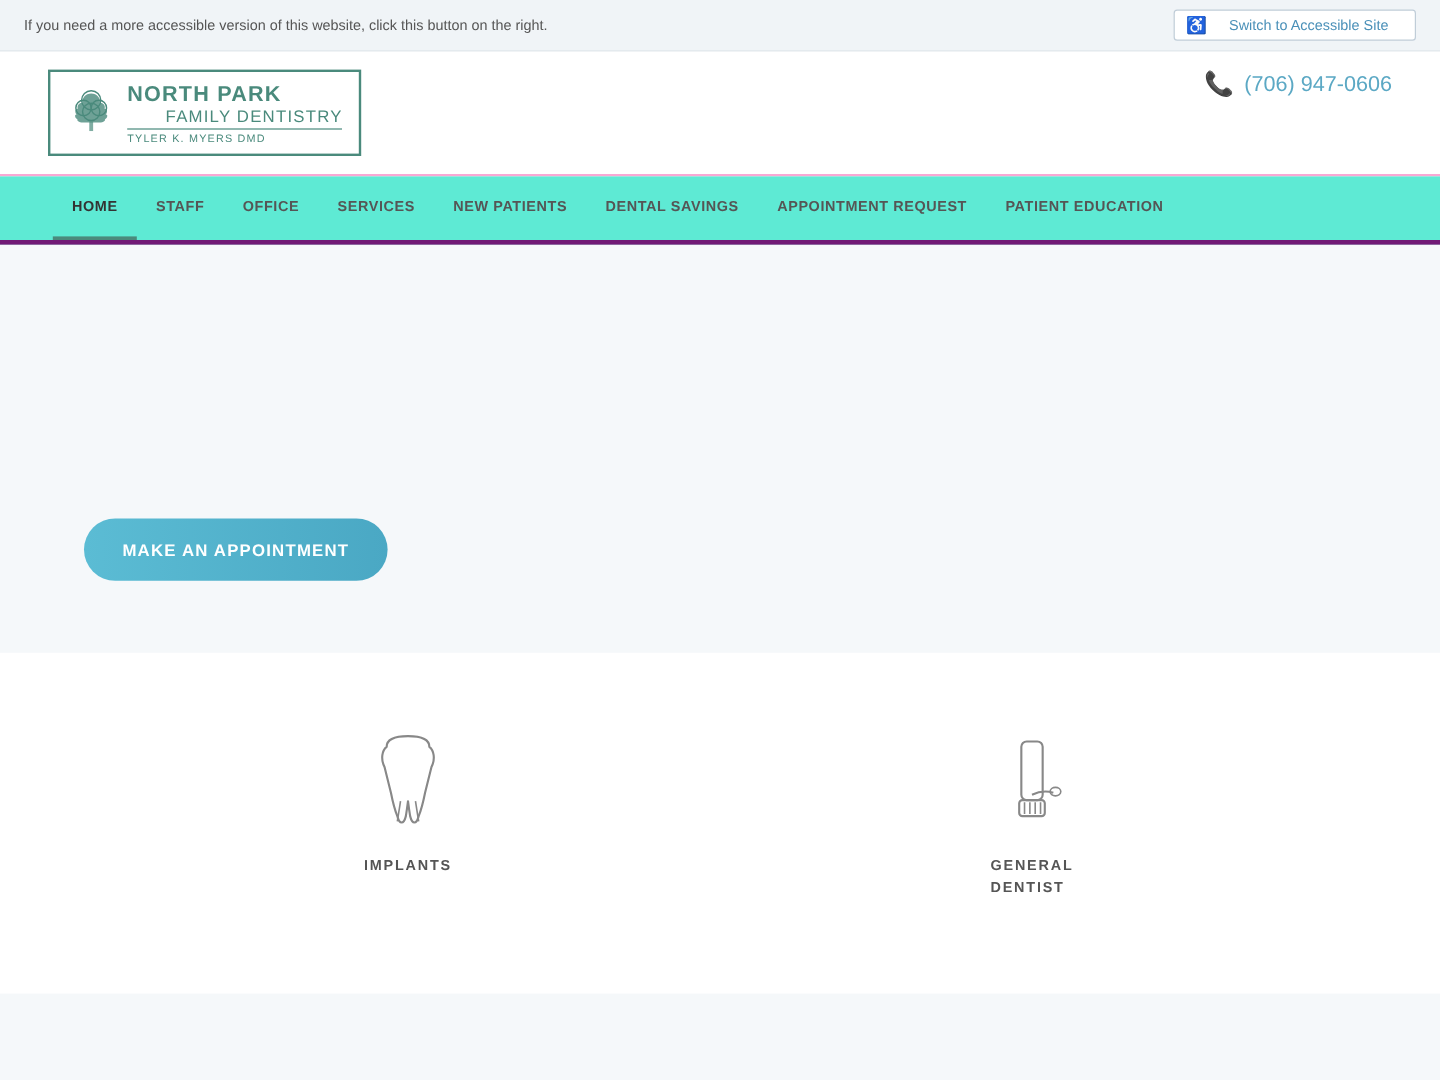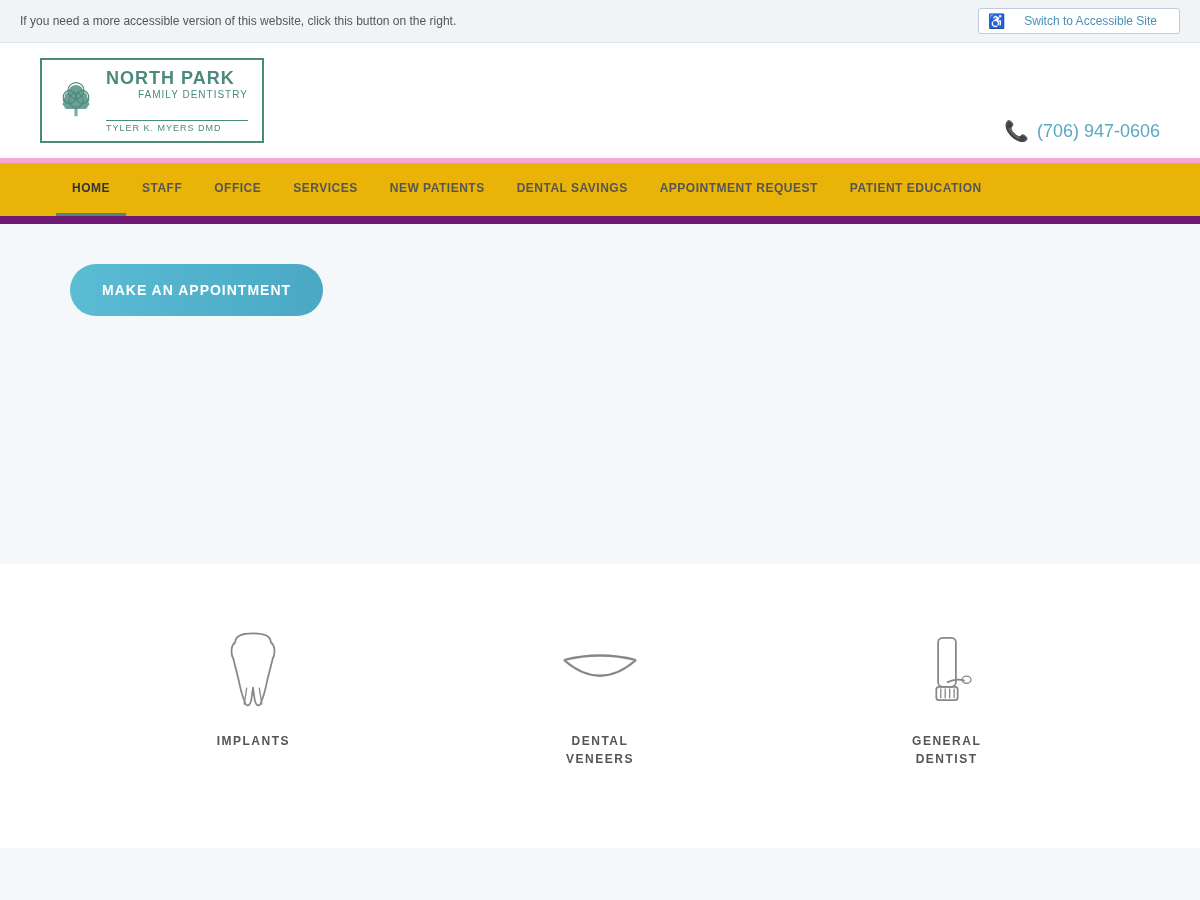--- a/index.html
+++ b/index.html
@@ -28,24 +28,24 @@
       padding: 4px 10px;
       border-radius: 3px;
       background: #fff;
     }
     .access-icon { font-size: 14px; }
 
     
     .header {
       display: flex;
       justify-content: space-between;
-      align-items: flex-end;
+      align-items: flex-start;
       padding: 15px 40px;
       background: #fff;
-      border-bottom: 5px solid #f9a8d4;
+      border-bottom: 2px solid #f9a8d4;
     }
     .logo-container {
       display: flex;
       align-items: center;
     }
     .logo-box {
       border: 2px solid #4a8a7c;
       padding: 8px 14px;
       display: flex;
       align-items: center;
@@ -59,49 +59,49 @@
       display: flex;
       flex-direction: column;
     }
     .logo-title {
       font-size: 18px;
       font-weight: bold;
       color: #4a8a7c;
       letter-spacing: 1px;
     }
     .logo-subtitle {
-      font-size: 10px;
+      font-size: 14px;
       color: #4a8a7c;
       letter-spacing: 1px;
       text-transform: uppercase;
       padding-left: 32px;
     }
     .logo-name {
       font-size: 9px;
       color: #4a8a7c;
       letter-spacing: 1px;
       text-transform: uppercase;
-      margin-top: 20px;
+      margin-top: 2px;
       border-top: 1px solid #4a8a7c;
       padding-top: 2px;
     }
     .phone-area {
       display: flex;
       align-items: center;
       gap: 8px;
       color: #5ba8c4;
       font-size: 18px;
     }
     .phone-icon { font-size: 20px; }
 
     
     .nav {
-      background: #eab308;
-      border-bottom: 8px solid #701a75;
-      padding: 0 56px;
+      background: #5eead4;
+      border-bottom: 4px solid #701a75;
+      padding: 0 44px;
     }
     .nav-list {
       display: flex;
       list-style: none;
       gap: 0;
     }
     .nav-item {
       padding: 18px 16px;
       font-size: 12px;
       font-weight: 600;
@@ -115,21 +115,21 @@
     .nav-item.active {
       color: #333;
       border-bottom: 3px solid #4a8a7c;
     }
 
     
     .hero {
       background: #f5f8fa;
       min-height: 340px;
       display: flex;
-      align-items: flex-start;
+      align-items: flex-end;
       padding: 40px 70px;
       position: relative;
     }
     .hero-content { padding-bottom: 20px; }
     .make-appointment-btn {
       background: linear-gradient(to right, #5bbcd4, #4aa8c4);
       color: #fff;
       border: none;
       padding: 18px 32px;
       border-radius: 30px;
@@ -162,21 +162,20 @@
       display: flex;
       align-items: center;
       justify-content: center;
     }
     .service-label {
       font-size: 12px;
       font-weight: bold;
       letter-spacing: 1.5px;
       text-transform: uppercase;
       color: #555;
-      text-align: center;
       line-height: 1.5;
     }
 
     
     .footer-space {
       background: #f5f8fa;
       height: 80px;
     }
   </style>
 </head>
@@ -243,30 +242,20 @@
 
         <path d="M20 15 C20 8 28 5 40 5 C52 5 60 8 60 15 C64 18 66 26 62 34 C60 42 58 50 56 58 C54 68 52 75 50 80 C49 84 48 86 46 86 C44 86 43 84 42 80 C41 74 40 66 40 66 C40 66 39 74 38 80 C37 84 36 86 34 86 C32 86 31 84 30 80 C28 75 26 68 24 58 C22 50 20 42 18 34 C14 26 16 18 20 15Z" fill="none" stroke="#888" stroke-width="2" stroke-linejoin="round"></path>
 
         <line x1="33" y1="66" x2="30" y2="85" stroke="#888" stroke-width="1.5"></line>
         <line x1="47" y1="66" x2="50" y2="85" stroke="#888" stroke-width="1.5"></line>
       </svg>
     </div>
     <span class="service-label">IMPLANTS</span>
   </div>
 
-  <div class="service-item">
-    <div class="service-icon">
-      <svg viewBox="0 0 100 60" width="100" height="60" xmlns="http://www.w3.org/2000/svg">
-
-        <path d="M10 20 Q50 55 90 20" fill="none" stroke="#888" stroke-width="2.5"></path>
-        <path d="M10 20 Q50 10 90 20" fill="none" stroke="#888" stroke-width="2.5"></path>
-      </svg>
-    </div>
-    <span class="service-label">DENTAL<br>VENEERS</span>
-  </div>
 
 
   <div class="service-item">
     <div class="service-icon">
       <svg viewBox="0 0 80 90" width="80" height="80" xmlns="http://www.w3.org/2000/svg">
 
         <rect x="30" y="10" width="20" height="55" rx="5" fill="none" stroke="#888" stroke-width="2"></rect>
 
         <rect x="28" y="65" width="24" height="15" rx="3" fill="none" stroke="#888" stroke-width="2"></rect>
         <line x1="33" y1="67" x2="33" y2="78" stroke="#888" stroke-width="1.5"></line>

